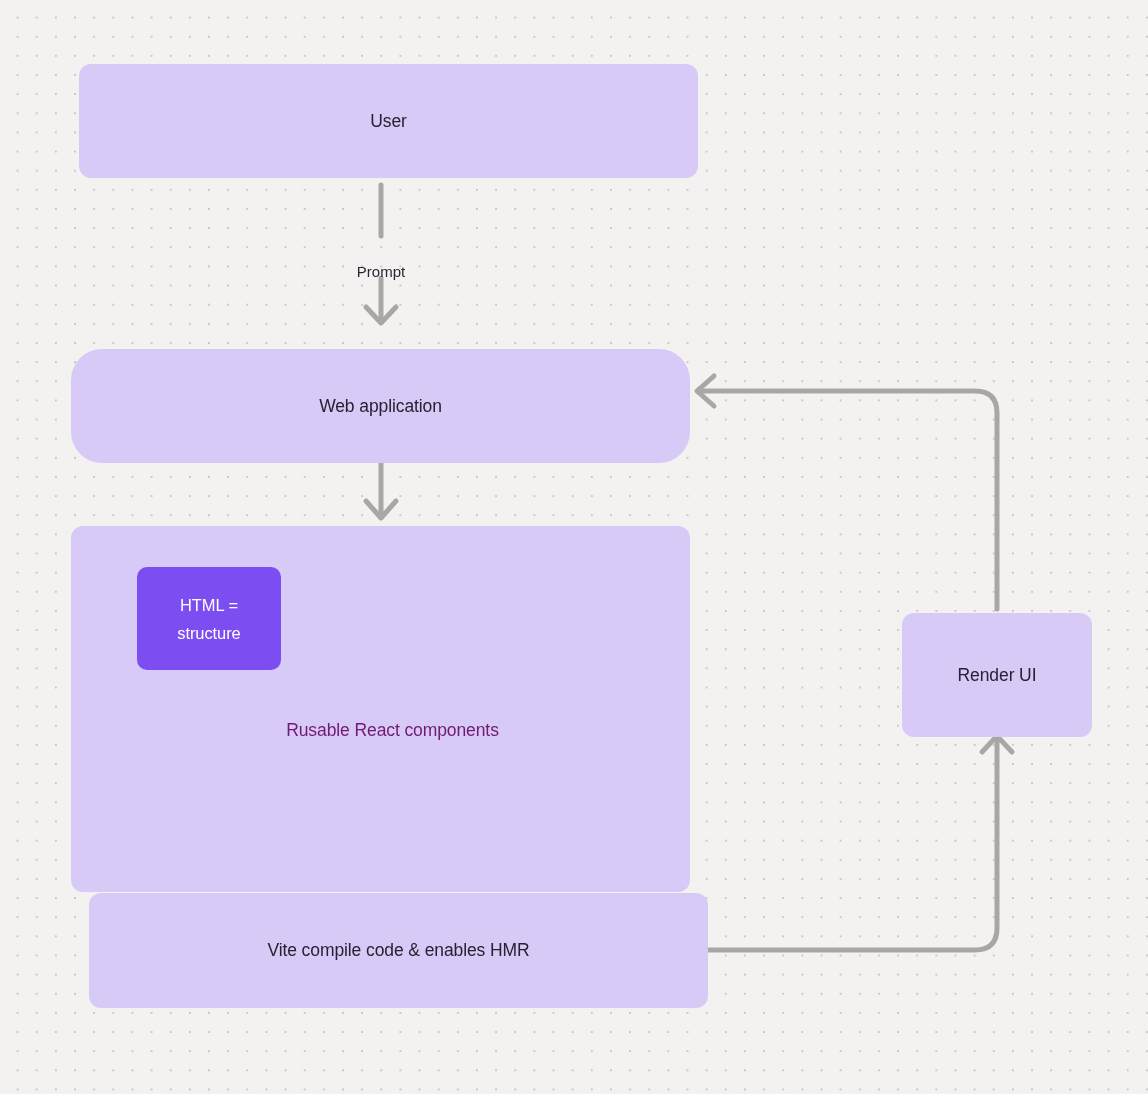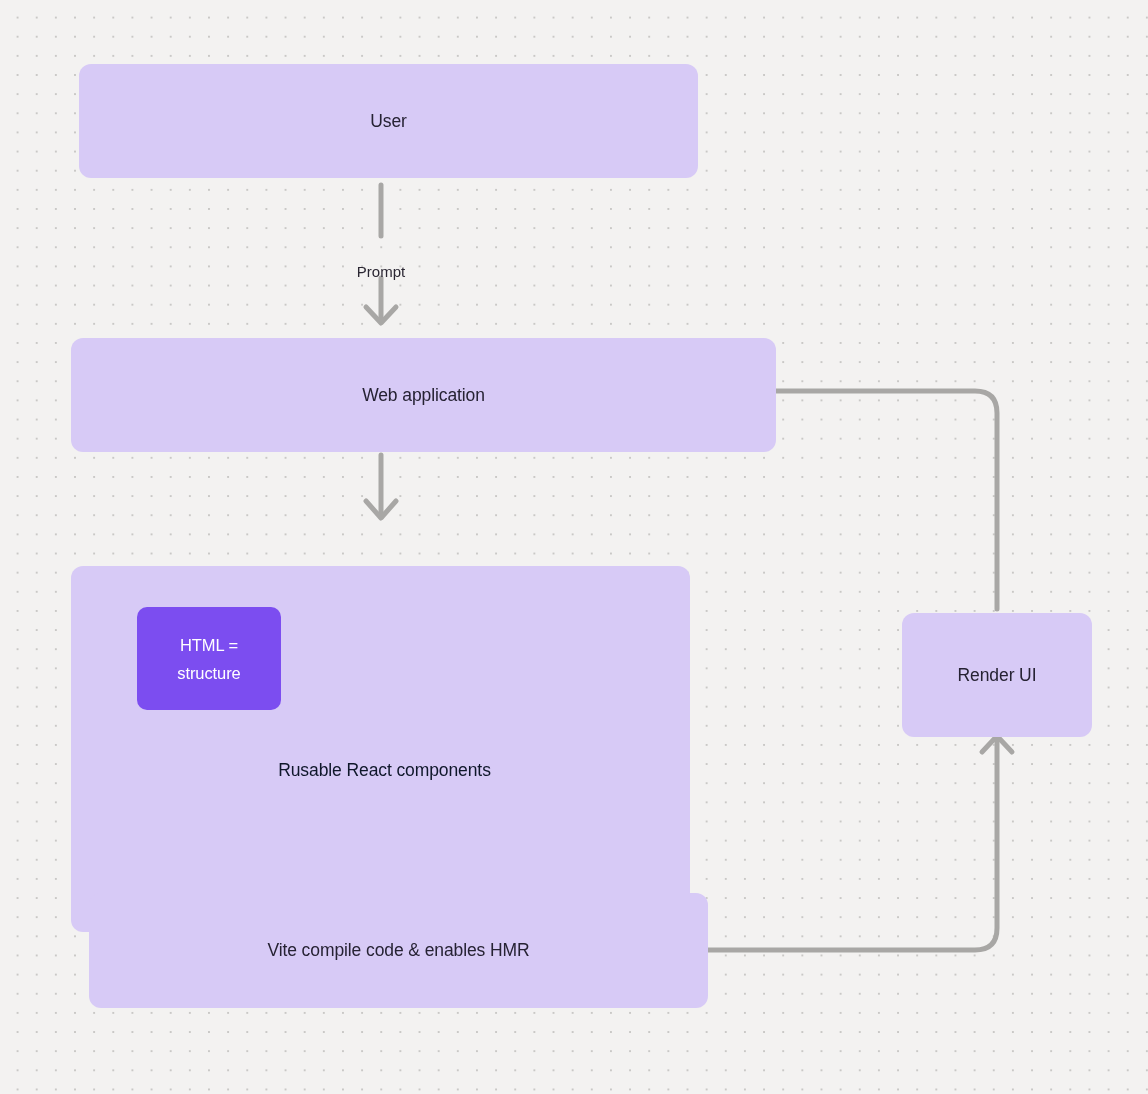--- a/index.html
+++ b/index.html
@@ -22,22 +22,22 @@
     background: #d7caf6;
     border-radius: 12px;
     display: flex;
     align-items: center;
     justify-content: center;
     color: #262233;
     font-size: 17.5px;
     letter-spacing: -0.1px;
   }
   .node-user          { left: 71px;  top: 64px;  width: 619px; height: 114px; margin-left: 8px; }
-  .node-webapp        { left: 71px;  top: 338px; width: 705px; height: 114px; }
-  .node-container     { left: 71px;  top: 526px; width: 619px; height: 366px; display: block; margin-top: 40px; }
+  .node-webapp        { left: 71px;  top: 349px; width: 619px; height: 114px; border-radius: 31px; }
+  .node-container     { left: 71px;  top: 526px; width: 619px; height: 366px; display: block; }
   .node-vite          { left: 89px;  top: 893px; width: 619px; height: 115px; align-items: center; }
   .node-render-ui     { left: 902px; top: 613px; width: 190px; height: 124px; }
   .card {
     position: absolute;
     top: 41px;
     width: 144px;
     height: 103px;
     background: #7c4df0;
     border-radius: 10px;
     display: flex;
@@ -51,24 +51,24 @@
     font-size: 16.5px;
     line-height: 28px;
     letter-spacing: -0.1px;
   }
   .card-1 { left: 66px; }
   .card-2 { left: 236px; }
   .card-3 { left: 406px; }
   .container-caption {
     position: absolute;
     top: 192px;
-    left: 4px;
+    left: 12px;
     width: 100%;
     text-align: center;
-    color: #0f172a;
+    color: #701a75;
     font-size: 17.5px;
     line-height: 24px;
   }
   .edge-layer {
     position: absolute;
     left: 0;
     top: 0;
     width: 1148px;
     height: 1094px;
     pointer-events: none;

